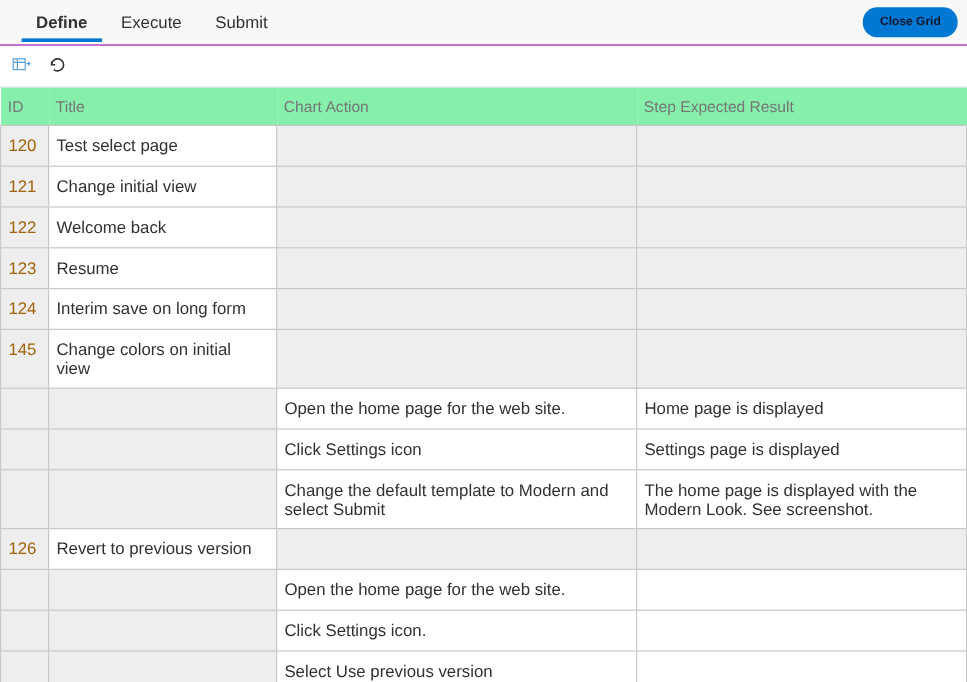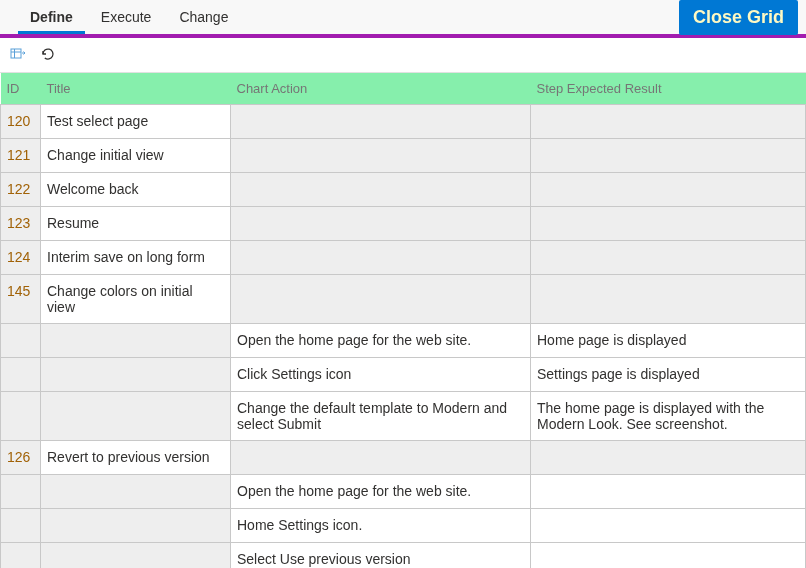--- a/index.html
+++ b/index.html
@@ -8,21 +8,21 @@
     font-family: "Segoe UI", Arial, sans-serif;
     font-size: 14px;
     color: #323130;
     background: #fff;
     width: 806px;
   }
   .topbar {
     display: flex;
     align-items: center;
     background: #f8f8f8;
-    border-bottom: 4px solid #a21caf;
+    border-bottom: 1px solid #a21caf;
     height: 38px;
     padding: 0 8px;
   }
   .tabs {
     display: flex;
     gap: 4px;
     flex: 1;
     padding-left: 10px;
   }
   .tab {
@@ -31,26 +31,26 @@
     color: #323130;
     cursor: pointer;
     border-bottom: 3px solid transparent;
   }
   .tab.active {
     font-weight: 600;
     border-bottom: 3px solid #0078d4;
   }
   .close-btn {
     background: #0078d4;
-    color: #fef9c3;
+    color: #0f172a;
     border: none;
-    font-size: 18px;
+    font-size: 10px;
     font-weight: 600;
     padding: 7px 14px;
-    border-radius: 2px;
+    border-radius: 12px;
     cursor: pointer;
   }
   .toolbar {
     display: flex;
     align-items: center;
     gap: 14px;
     padding: 6px 10px;
     height: 34px;
   }
   .toolbar .icon { cursor: pointer; }
@@ -89,21 +89,21 @@
   .grid tr.row { }
   .th-id { padding-left:8px;}
 </style>
 </head>
 <body>
 
 <div class="topbar">
   <div class="tabs">
     <div class="tab active">Define</div>
     <div class="tab">Execute</div>
-    <div class="tab">Change</div>
+    <div class="tab">Submit</div>
   </div>
   <button class="close-btn">Close Grid</button>
 </div>
 
 <div class="toolbar">
   <span class="icon">
     <svg width="16" height="16" viewBox="0 0 16 16">
       <rect x="1" y="3" width="10" height="9" fill="none" stroke="#5aa0d8" stroke-width="1"></rect>
       <line x1="4.5" y1="3" x2="4.5" y2="12" stroke="#5aa0d8" stroke-width="1"></line>
       <line x1="1" y1="6" x2="11" y2="6" stroke="#5aa0d8" stroke-width="1"></line>
@@ -197,21 +197,21 @@
       </tr>
       <tr class="row">
         <td class="id-cell"></td>
         <td class="cell-grey"></td>
         <td>Open the home page for the web site.</td>
         <td></td>
       </tr>
       <tr class="row">
         <td class="id-cell"></td>
         <td class="cell-grey"></td>
-        <td>Home Settings icon.</td>
+        <td>Click Settings icon.</td>
         <td></td>
       </tr>
       <tr class="row">
         <td class="id-cell"></td>
         <td class="cell-grey"></td>
         <td>Select Use previous version</td>
         <td></td>
       </tr>
     </tbody>
 </table>

